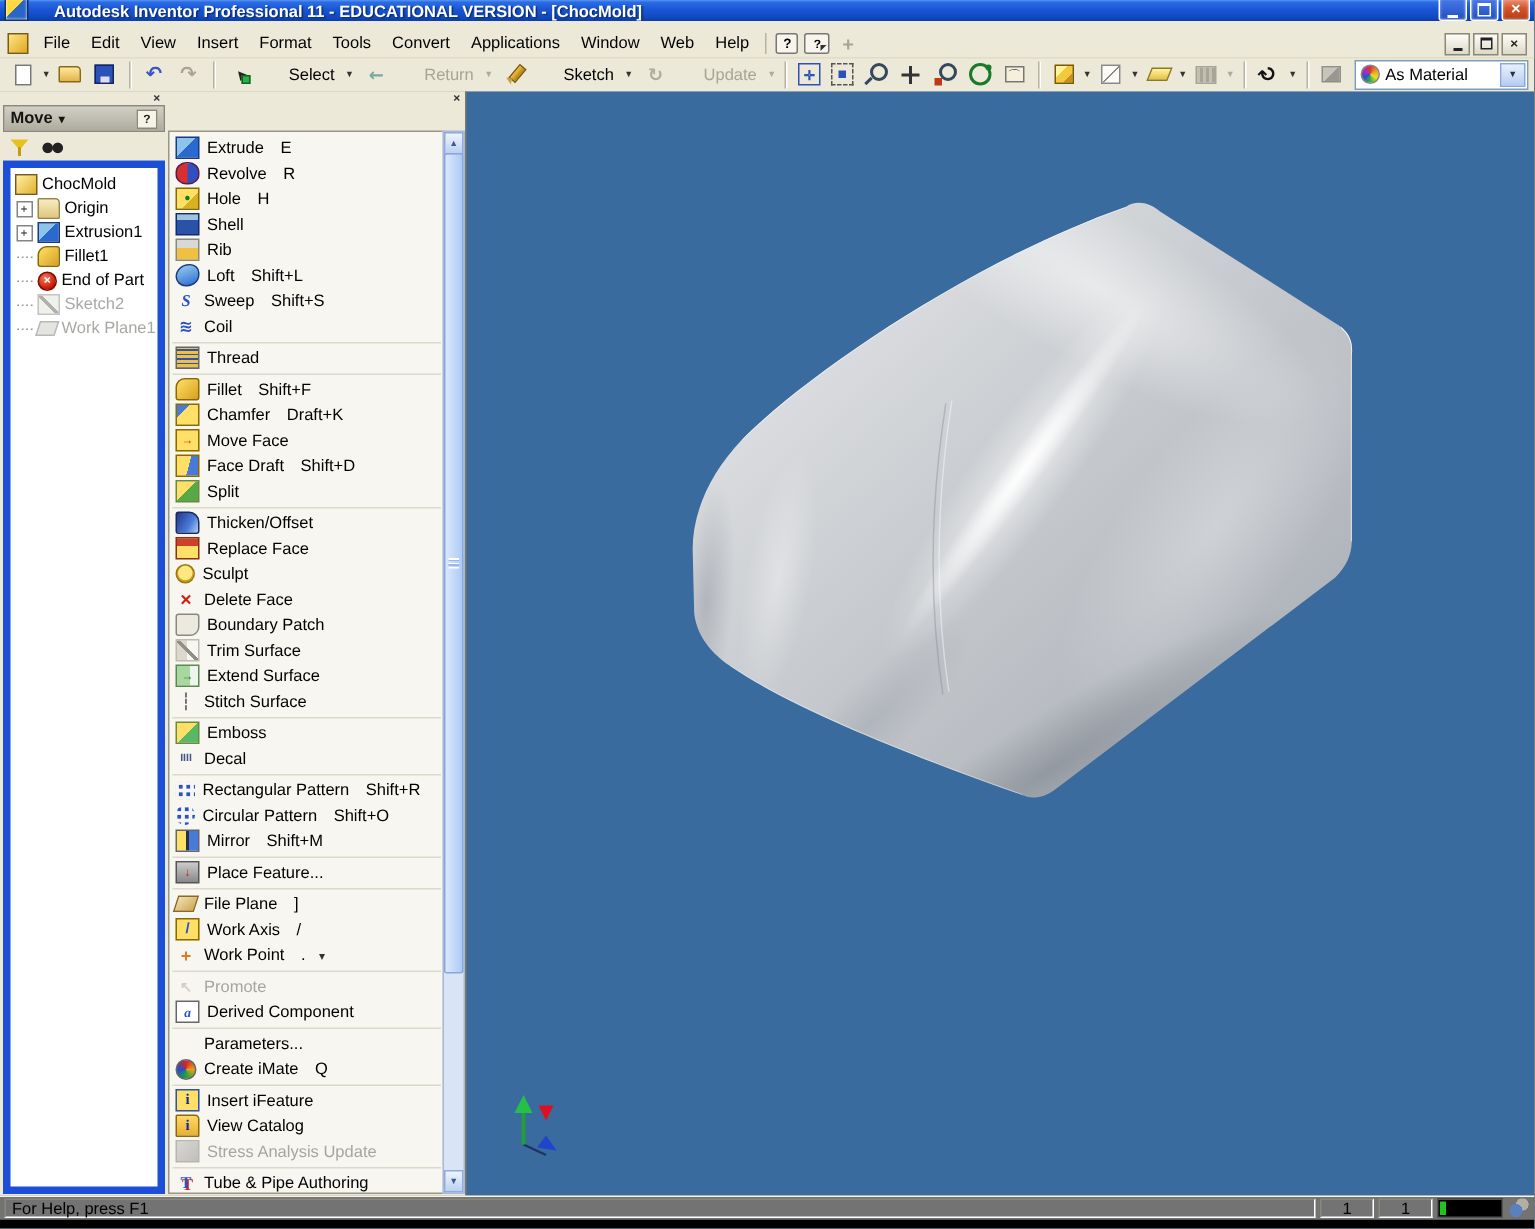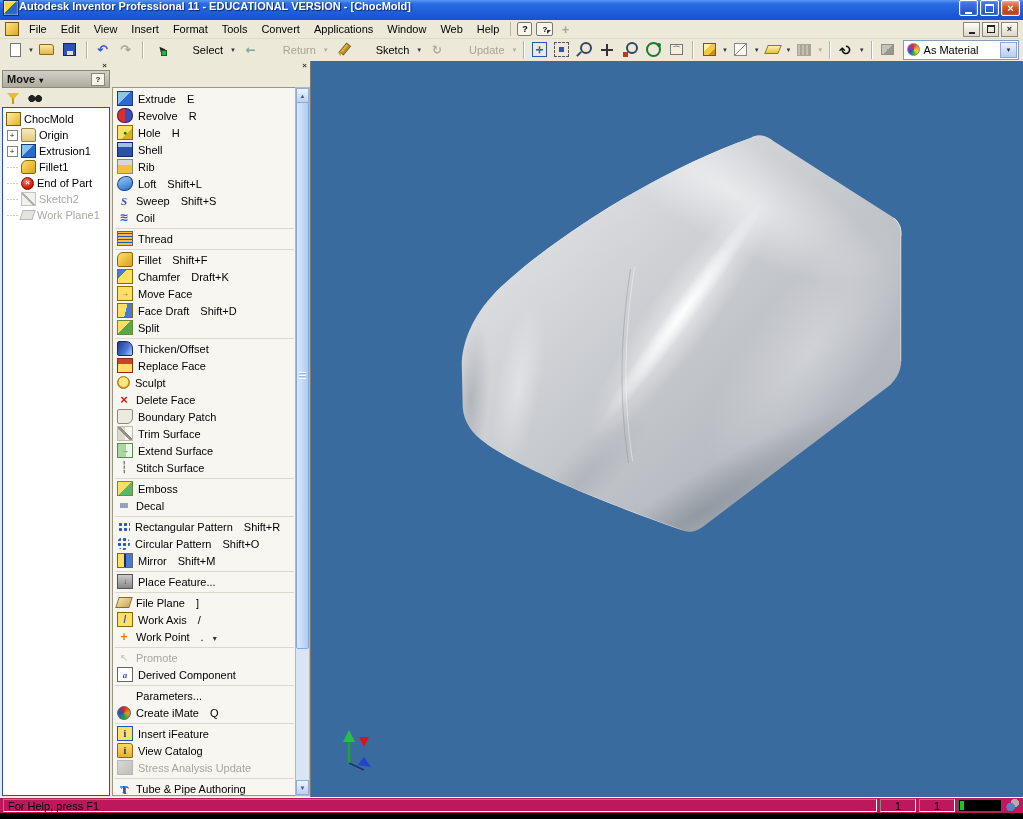--- a/index.html
+++ b/index.html
@@ -1,19 +1,19 @@
 <!DOCTYPE html>
 <html><head>
 <meta charset="utf-8">
 <style>
   html,body{margin:0;padding:0;background:#444;}
   .app{position:relative;width:1023px;height:819px;background:#ece9d8;font-family:"Liberation Sans",sans-serif;font-size:11px;color:#000;overflow:hidden;user-select:none;}
 
   
-  .titlebar{position:absolute;top:0;left:0;right:0;height:37px;display:flex;align-items:flex-start;gap:0;padding:0 3px;
+  .titlebar{position:absolute;top:0;left:0;right:0;height:14px;display:flex;align-items:flex-end;gap:17px;padding:0 3px;
     background:linear-gradient(180deg,#5a96f2 0%,#2b6ce4 10%,#1a56d4 45%,#1048bd 85%,#0c3ba8 100%);}
   .app-icon{width:14px;height:14px;flex:none;border:1px solid #12306e;background:linear-gradient(135deg,#ffd83d 0 46%,#2a66c8 46% 100%);box-shadow:inset 0 0 2px #fff;}
   .title-text{flex:1;color:#fff;font-weight:bold;font-size:11px;text-shadow:1px 1px 1px #0a2a6a;white-space:nowrap;overflow:hidden;}
   .win-btns{display:flex;gap:2px;}
   .wbtn{width:17px;height:14px;border:1px solid #fff;border-radius:2px;display:flex;align-items:center;justify-content:center;color:#fff;font:bold 9px "Liberation Sans",sans-serif;background:linear-gradient(180deg,#4a7ae8,#2050c0);box-shadow:inset 0 0 2px rgba(255,255,255,.6);}
   .wbtn.close{background:linear-gradient(180deg,#ea9a80,#d4562c 45%,#b83a10);}
   .glyph-min{align-self:flex-end;margin-bottom:1px;width:7px;height:2px;background:#fff;}
   .glyph-restore{width:7px;height:6px;border:1px solid #fff;border-top-width:2px;}
   .glyph-close{font-size:11px;line-height:10px;font-weight:bold;}
 
@@ -103,21 +103,21 @@
   .pclose::before{content:"×";}
   .phead{height:16px;background:linear-gradient(180deg,#d2d0c6,#aeab9e);border:1px solid #8a887c;display:flex;align-items:center;padding:0 4px;font-weight:bold;color:#15150f;}
   .phead .arrow::before{content:"▾";font-size:8px;margin-left:4px;}
   .phelp{margin-left:auto;width:12px;height:11px;background:#f6f4e6;border:1px solid #8a8878;display:flex;align-items:center;justify-content:center;}
   .phelp::before{content:"?";font:bold 8px "Liberation Sans",sans-serif;color:#222;}
   .model-tools{height:20px;display:flex;align-items:center;gap:8px;padding:0 5px;border-bottom:1px solid #c0bcac;background:#ece9d8;}
   .funnel{width:12px;height:12px;position:relative;}
   .funnel::before{content:"";position:absolute;left:0;top:1px;width:0;height:0;border-left:6px solid transparent;border-right:6px solid transparent;border-top:7px solid #e8c020;}
   .funnel::after{content:"";position:absolute;left:5px;top:6px;width:2px;height:6px;background:#c89a10;}
   .binoc{width:16px;height:12px;background:radial-gradient(circle at 30% 55%,#222 3.2px,transparent 3.8px),radial-gradient(circle at 72% 55%,#222 3.2px,transparent 3.8px);}
-  .tree-box{position:absolute;top:46px;bottom:0;left:0;right:0;background:#fff;border:1px solid #1d4ed8;overflow:hidden;padding:3px 0 0 3px;}
+  .tree-box{position:absolute;top:46px;bottom:0;left:0;right:0;background:#fff;border:5px solid #1d4ed8;overflow:hidden;padding:3px 0 0 3px;}
   .trow{height:16px;display:flex;align-items:center;gap:3px;white-space:nowrap;}
   .trow.disabled{color:#a8a8a4;}
   .stub{width:12px;height:16px;flex:none;display:flex;align-items:center;justify-content:center;}
   .stub.line{background:linear-gradient(90deg,#999 0 1px,transparent 1px) repeat-x center/3px 1px;}
   .expbox{width:9px;height:9px;border:1px solid #848484;background:#fff;display:flex;align-items:center;justify-content:center;font:8px/7px "Liberation Sans",sans-serif;color:#222;}
   .expbox::before{content:"+";}
   
   .tico{width:13px;height:12px;flex:none;display:inline-flex;align-items:center;justify-content:center;font-size:8px;}
   .t-part{background:linear-gradient(135deg,#fff0a0,#e2b030);border:1px solid #7a5a10;}
   .t-folder{background:linear-gradient(#f6ecc2,#e0c87c);border:1px solid #9a8448;border-radius:1px 3px 1px 1px;}
@@ -186,21 +186,21 @@
   .i-view-catalog{background:linear-gradient(#ffd866,#e8b030);border:1px solid #8a6a10;color:#1a2a90;font:bold 10px "Liberation Serif",serif;border-radius:1px 3px 1px 1px;}
   .i-stress-analysis{background:linear-gradient(135deg,#bbb,#888);border:1px solid #777;}
   .i-tube-pipe{color:#2a52c8;font:bold 11px "Liberation Serif",serif;text-shadow:1px 1px 0 #d02010;}
 
   
   .viewport{position:absolute;left:310px;top:0;right:0;bottom:0;background:#3a6b9e;border-left:1px solid #7a7a6e;}
   .viewport svg.model{position:absolute;inset:0;width:100%;height:100%;}
   .triad{position:absolute;left:24px;bottom:26px;width:44px;height:44px;}
 
   
-  .statusbar{position:absolute;left:0;right:0;bottom:6px;height:15px;background:#be185d;border-top:1px solid #f8f6ee;display:flex;align-items:center;gap:3px;padding:0 3px;}
+  .statusbar{position:absolute;left:0;right:0;bottom:6px;height:15px;background:#737373;border-top:1px solid #f8f6ee;display:flex;align-items:center;gap:3px;padding:0 3px;}
   .sunken{border:1px solid;border-color:#8a8878 #fff #fff #8a8878;height:11px;display:flex;align-items:center;padding:0 4px;}
   .sb-help{flex:1;}
   .sb-cell{width:26px;justify-content:center;}
   .sb-meter{width:34px;background:#000;position:relative;border:1px solid #555;}
   .sb-meter::before{content:"";position:absolute;left:1px;top:1px;bottom:1px;width:4px;background:#1ec41e;}
   .sb-net{width:15px;height:13px;background:radial-gradient(circle at 38% 62%,#5a80c0 34%,transparent 36%),radial-gradient(circle at 66% 30%,#b0b0a8 30%,transparent 32%);}
   .bottom-black{position:absolute;left:0;right:0;bottom:0;height:6px;background:#000;}
 </style>
 </head>
 <body>

